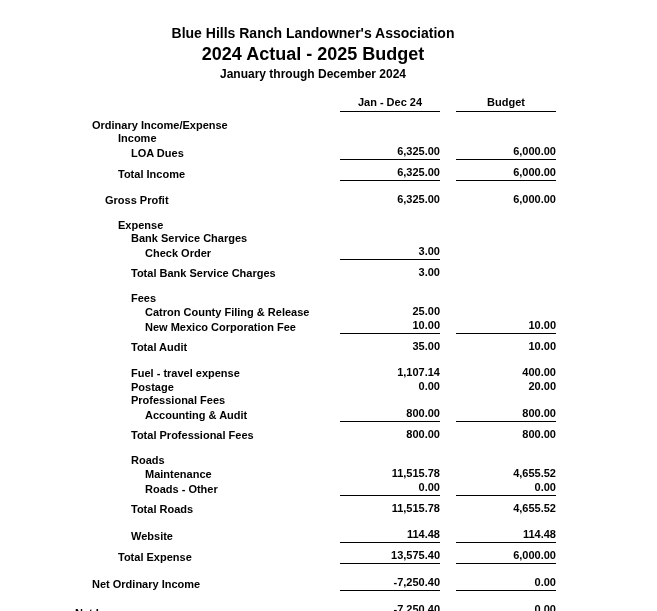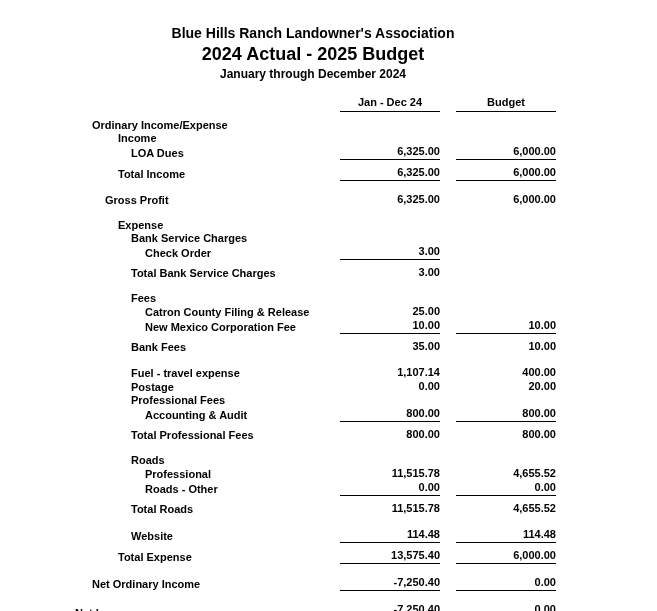--- a/index.html
+++ b/index.html
@@ -144,21 +144,21 @@
     <div class="val"></div>
   </div>
 
   <div class="row ind5">
     <div class="lbl">New Mexico Corporation Fee</div>
     <div class="val u">10.00</div>
     <div class="val u">10.00</div>
   </div>
 
   <div class="row ind4 gap6">
-    <div class="lbl">Bank Fees</div>
+    <div class="lbl">Total Audit</div>
     <div class="val">35.00</div>
     <div class="val">10.00</div>
   </div>
 
   <div class="row ind4 gap8">
     <div class="lbl">Fuel - travel expense</div>
     <div class="val">1,107.14</div>
     <div class="val">400.00</div>
   </div>
 
@@ -186,21 +186,21 @@
     <div class="val">800.00</div>
   </div>
 
   <div class="row ind4 gap8">
     <div class="lbl">Roads</div>
     <div class="val"></div>
     <div class="val"></div>
   </div>
 
   <div class="row ind5">
-    <div class="lbl">Professional</div>
+    <div class="lbl">Maintenance</div>
     <div class="val">11,515.78</div>
     <div class="val">4,655.52</div>
   </div>
 
   <div class="row ind5">
     <div class="lbl">Roads - Other</div>
     <div class="val u">0.00</div>
     <div class="val u">0.00</div>
   </div>
 

